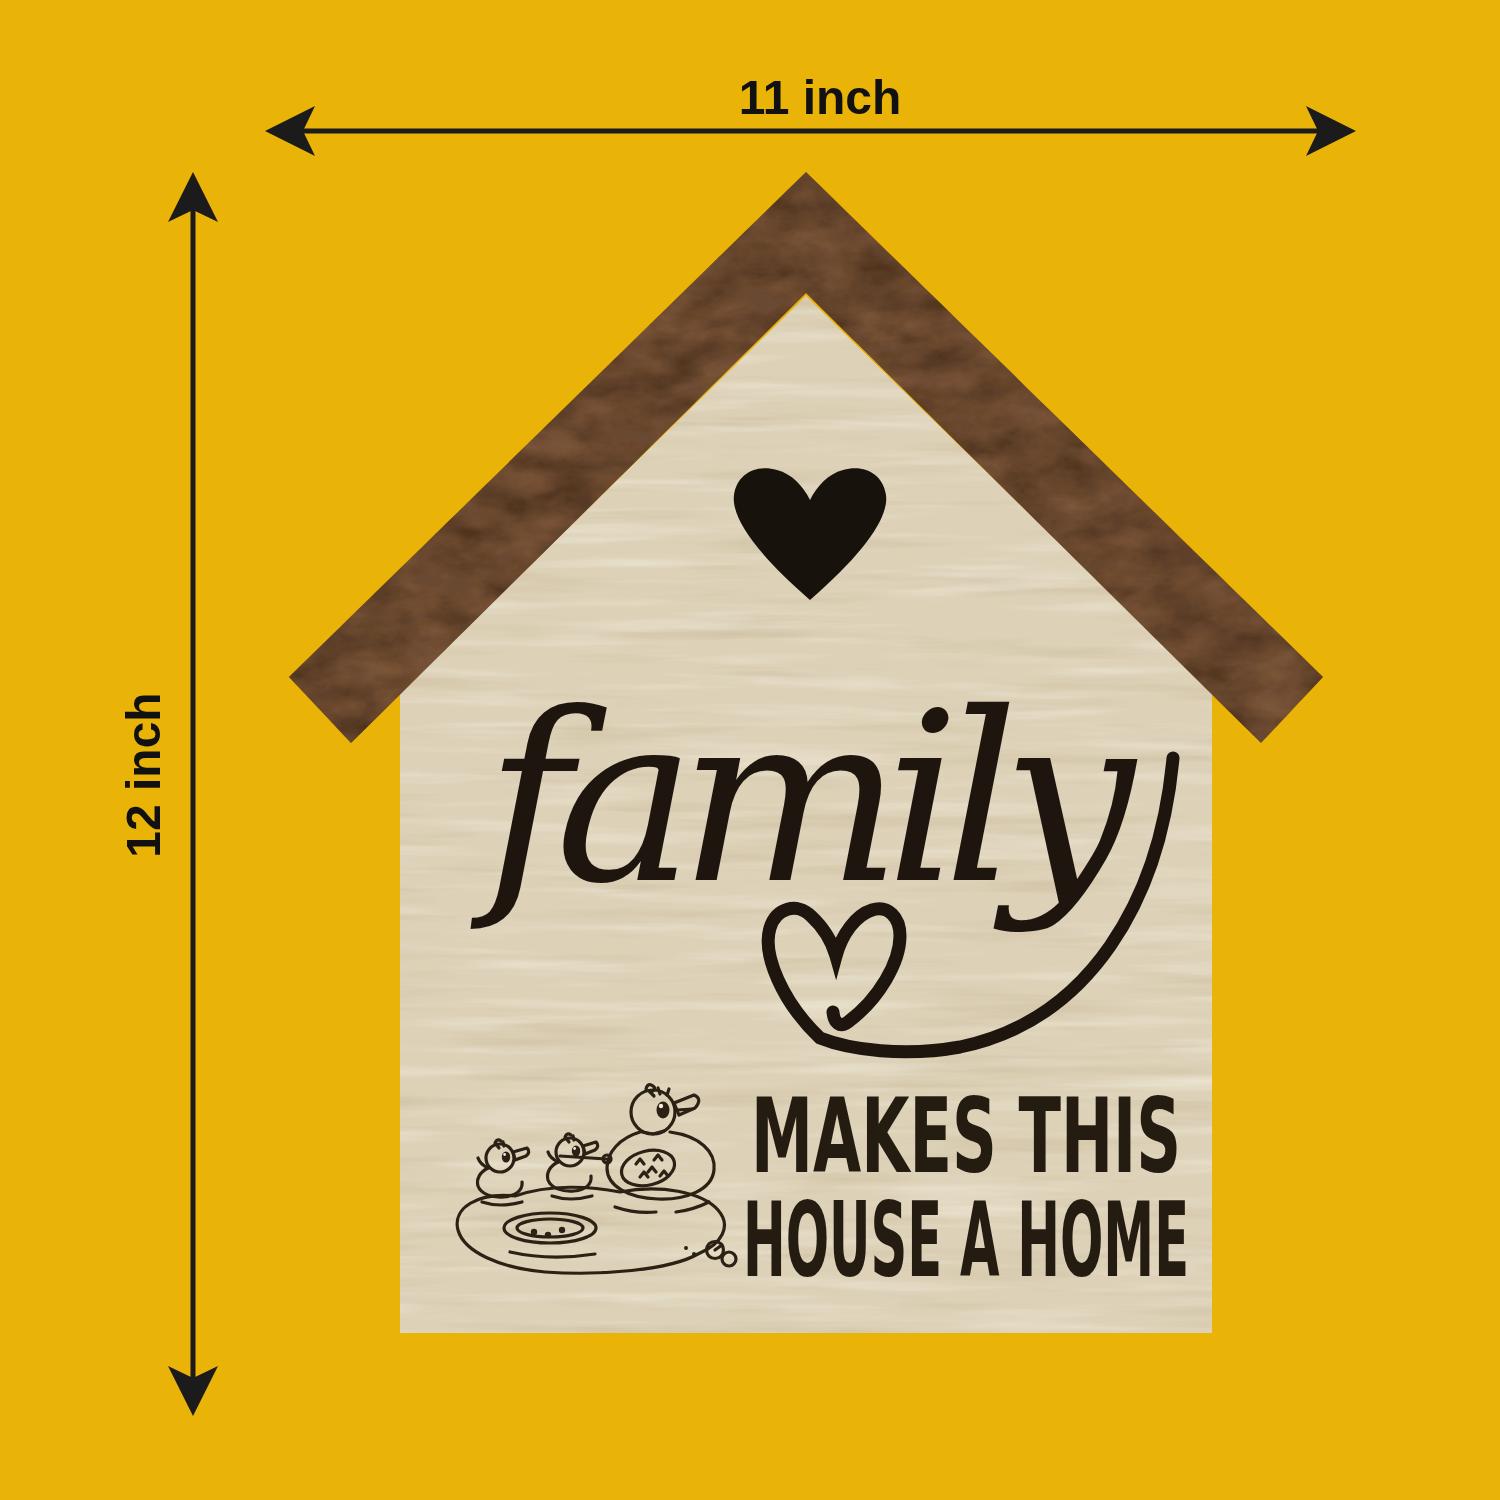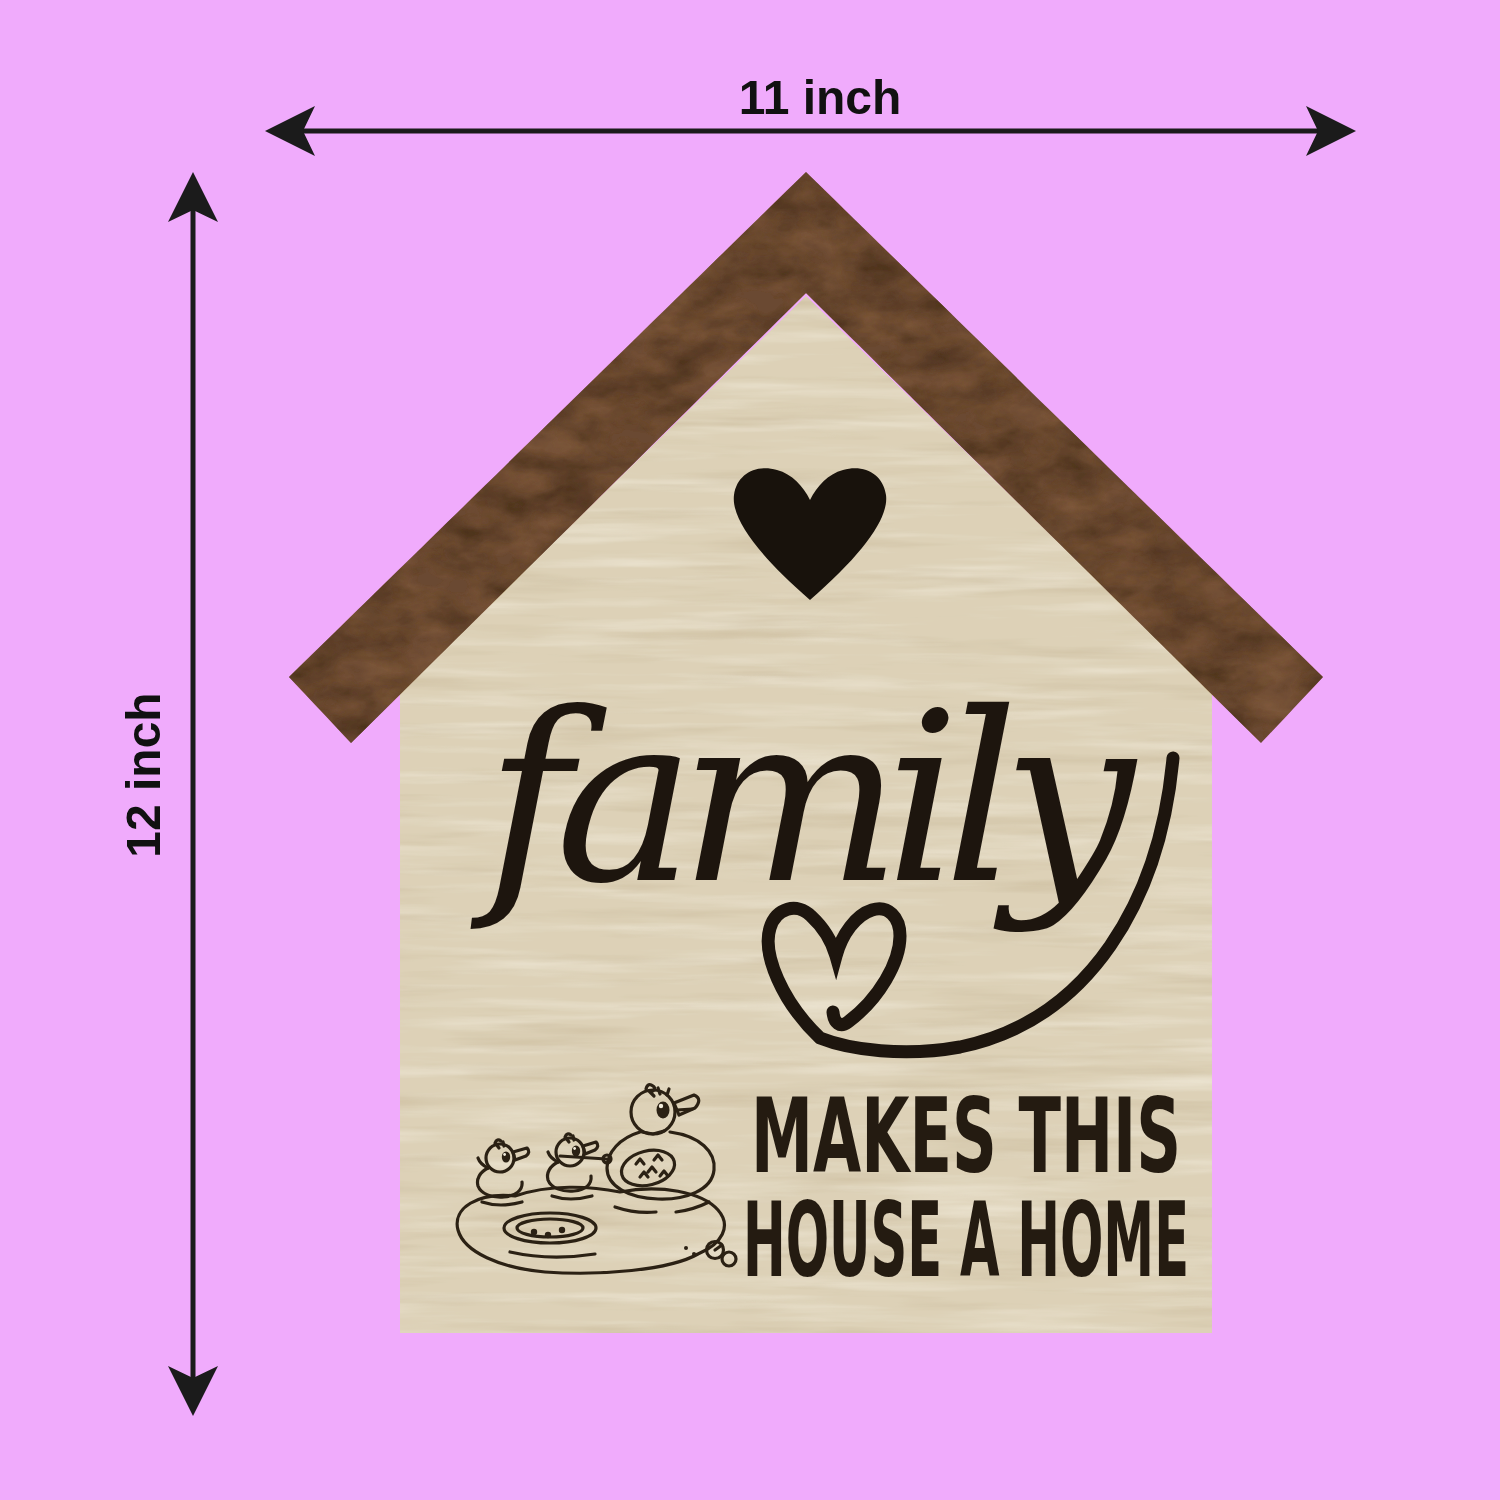--- a/index.html
+++ b/index.html
@@ -1,16 +1,16 @@
 <!DOCTYPE html>
 <html><head>
 <meta charset="utf-8">
 <style>
   html,body{margin:0;padding:0;background:#ffffff;}
-  .canvas{position:relative;width:1500px;height:1500px;background:#f0abfc;overflow:hidden;
+  .canvas{position:relative;width:1500px;height:1500px;background:#eab308;overflow:hidden;
           font-family:"Liberation Sans", sans-serif;}
   svg{display:block;}
   text{user-select:none;}
 </style>
 </head>
 <body>
 
 <div class="canvas">
 <svg width="1500" height="1500" viewBox="0 0 1500 1500" xmlns="http://www.w3.org/2000/svg">
 

